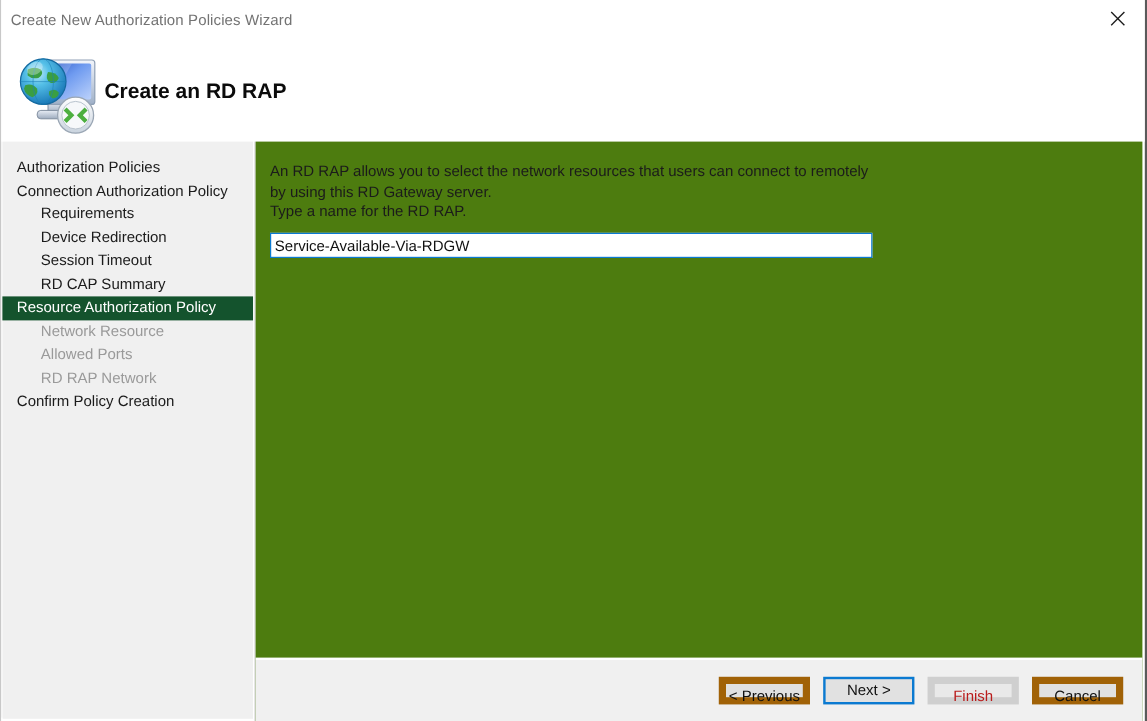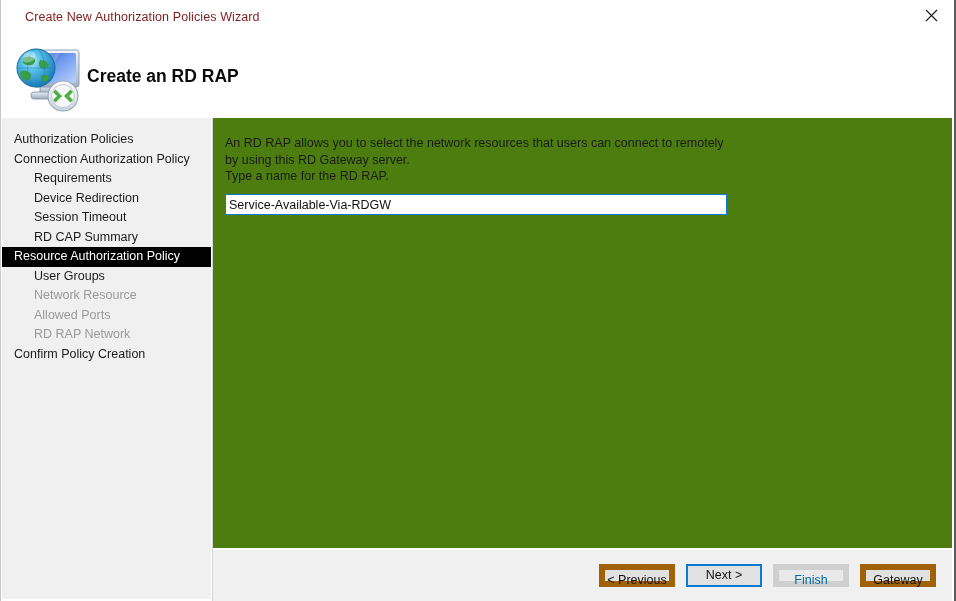--- a/index.html
+++ b/index.html
@@ -26,24 +26,24 @@
   
   #titlebar {
     position: absolute;
     left: 0; top: 0;
     width: 100%;
     height: 34px;
     background: #ffffff;
   }
   #title-text {
     position: absolute;
-    left: 24px;
+    left: 8px;
     top: 10px;
     font-size: 12.5px;
-    color: #7f1d1d;
+    color: #737373;
     white-space: nowrap;
     letter-spacing: 0.1px;
   }
   #close-button {
     position: absolute;
     right: 0px;
     top: 0px;
     width: 45px;
     height: 30px;
     display: flex;
@@ -95,21 +95,21 @@
     line-height: 19.5px;
     font-size: 12.5px;
     color: #1b1b1b;
     white-space: nowrap;
     padding-left: 12px;
     box-sizing: border-box;
   }
   .nav-item.indent   { padding-left: 32px; }
   .nav-item.disabled { color: #9a9a9a; }
   .nav-item.selected {
-    background: #000000;
+    background: #14532d;
     color: #ffffff;
   }
   #nav-list { padding-top: 12px; }
 
   
   #vdiv {
     position: absolute;
     left: 210px;
     top: 118px;
     width: 1px;
@@ -197,21 +197,21 @@
     line-height: 21px;
     padding: 0;
     cursor: default;
     white-space: nowrap;
   }
   .wz-button.focused {
     border: 2px solid #0b7ad1;
     line-height: 19px;
   }
   .wz-button.disabled {
-    color: #0369a1;
+    color: #b91c1c;
     border-color: #cfcfcf;
     background: #e9e9e9;
   }
 
   
   #bottom-notch {
     position: absolute;
     left: 0;
     bottom: 0;
     width: 1px;
@@ -295,21 +295,20 @@
 
   <div id="sidebar">
     <div id="nav-list">
         <div class="nav-item">Authorization Policies</div>
         <div class="nav-item">Connection Authorization Policy</div>
         <div class="nav-item indent">Requirements</div>
         <div class="nav-item indent">Device Redirection</div>
         <div class="nav-item indent">Session Timeout</div>
         <div class="nav-item indent">RD CAP Summary</div>
         <div class="nav-item selected">Resource Authorization Policy</div>
-        <div class="nav-item indent">User Groups</div>
         <div class="nav-item indent disabled">Network Resource</div>
         <div class="nav-item indent disabled">Allowed Ports</div>
         <div class="nav-item indent disabled">RD RAP Network</div>
         <div class="nav-item">Confirm Policy Creation</div>
       </div>
   </div>
   <div id="vdiv"></div>
   <div id="content-left-edge"></div>
 
   <div id="content">
@@ -317,18 +316,18 @@
 Type a name for the RD RAP.</div>
     <input id="rap-name-input" type="text" value="Service-Available-Via-RDGW" style="">
   </div>
 
   <div id="footer-sep"></div>
   <div id="footer">
     <div id="button-row">
         <button class="wz-button">&lt; Previous</button>
         <button class="wz-button focused">Next &gt;</button>
         <button class="wz-button disabled" disabled="">Finish</button>
-        <button class="wz-button">Gateway</button>
+        <button class="wz-button">Cancel</button>
       </div>
   </div>
 
   <div id="bottom-notch"></div>
 </div>
 
 </body></html>

